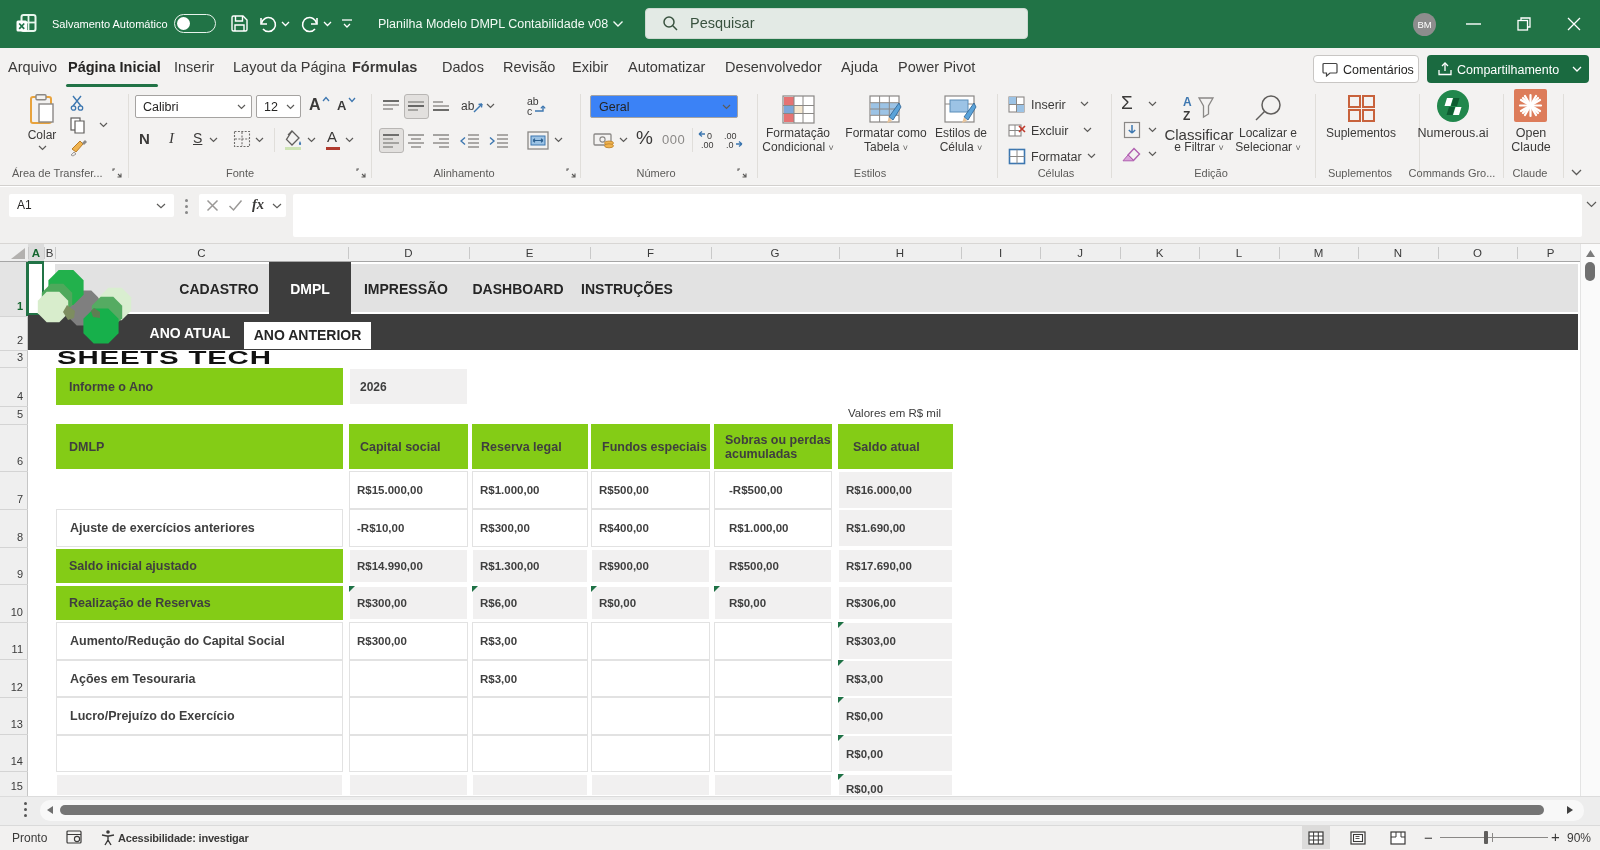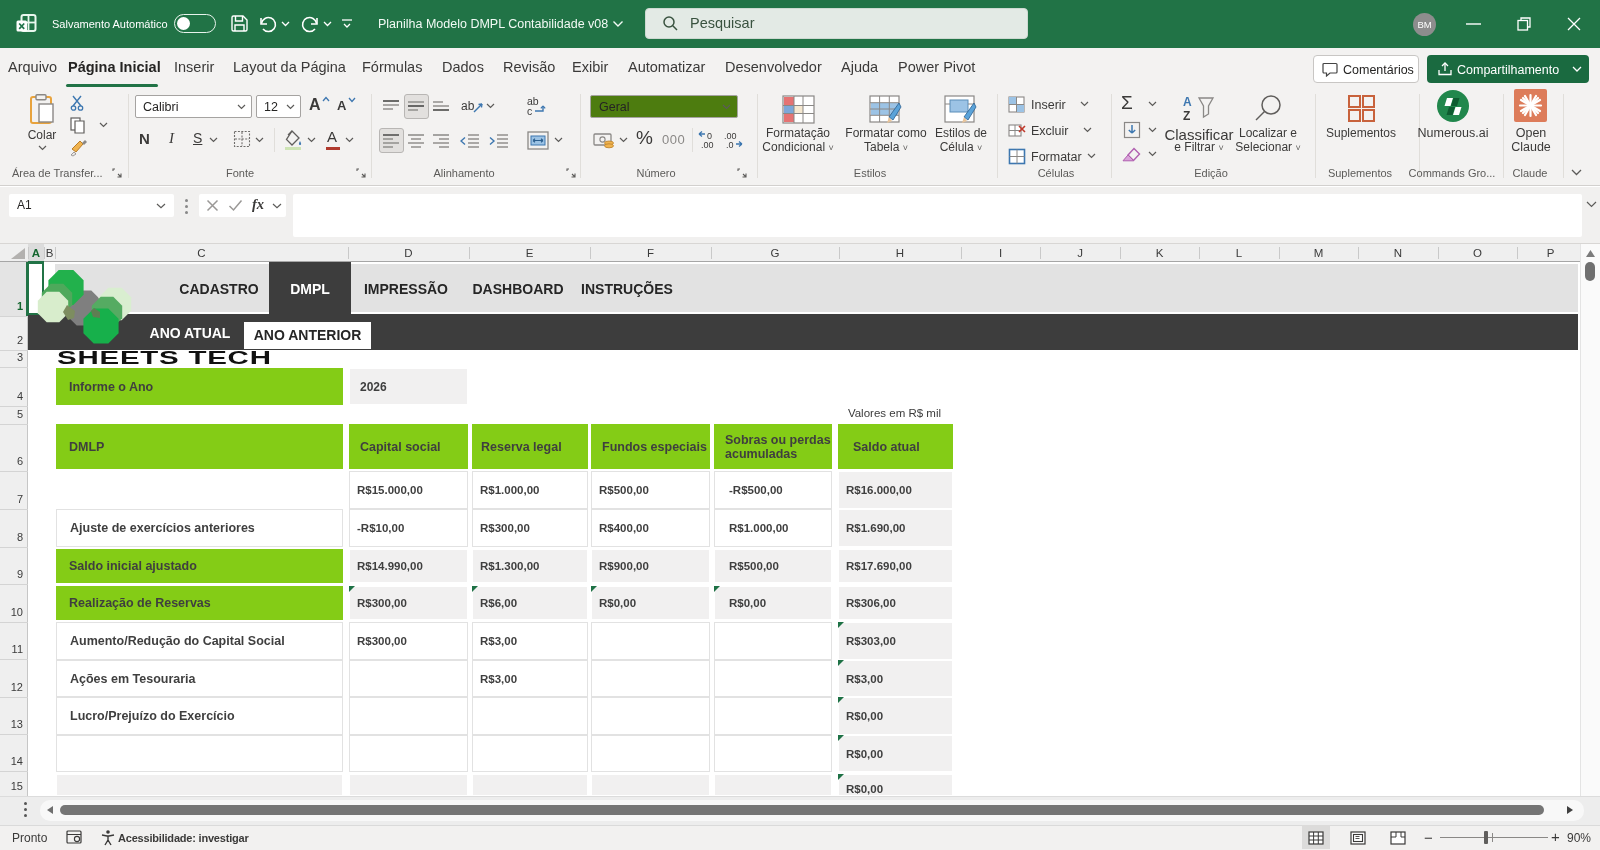--- a/index.html
+++ b/index.html
@@ -74,21 +74,21 @@
 <svg class="abs" style="left:1567px;top:17px;" width="14" height="14" viewBox="0 0 14 14">
   <path d="M1 1 L13 13 M13 1 L1 13" stroke="#fff" stroke-width="1.3"></path>
 </svg>
 
 <div class="abs" style="left:0;top:48px;width:1600px;height:40px;background:#f3f2f1;"></div>
 <div class="abs" style="left:8px;top:48px;width:964px;height:40px;font-size:14.5px;color:#3b3a39;">
   <span style="position:absolute;left:0;top:11px;white-space:nowrap;">Arquivo</span>
   <span style="position:absolute;left:60px;top:11px;font-weight:bold;color:#252423;">Página Inicial</span>
   <span style="position:absolute;left:166px;top:11px;white-space:nowrap;">Inserir</span>
   <span style="position:absolute;left:225px;top:11px;white-space:nowrap;">Layout da Página</span>
-  <span style="position:absolute;left:354px;top:11px;white-space:nowrap;">Fórmulas</span>
+  <span style="position:absolute;left:344px;top:11px;white-space:nowrap;font-weight:bold;">Fórmulas</span>
   <span style="position:absolute;left:434px;top:11px;white-space:nowrap;">Dados</span>
   <span style="position:absolute;left:495px;top:11px;white-space:nowrap;">Revisão</span>
   <span style="position:absolute;left:564px;top:11px;white-space:nowrap;">Exibir</span>
   <span style="position:absolute;left:620px;top:11px;white-space:nowrap;">Automatizar</span>
   <span style="position:absolute;left:717px;top:11px;white-space:nowrap;">Desenvolvedor</span>
   <span style="position:absolute;left:833px;top:11px;white-space:nowrap;">Ajuda</span>
   <span style="position:absolute;left:890px;top:11px;white-space:nowrap;">Power Pivot</span>
 </div>
 <div class="abs" style="left:66px;top:84px;width:92px;height:3px;background:#217346;border-radius:2px;"></div>
 
@@ -288,21 +288,21 @@
 </svg>
 <svg class="abs" style="left:527px;top:131px;" width="22" height="19" viewBox="0 0 22 19">
   <rect x="1" y="1" width="20" height="17" fill="none" stroke="#8a8886" stroke-width="1.3"></rect>
   <rect x="4" y="5" width="14" height="9" fill="#9cc3e5" stroke="#3d77b0" stroke-width="1"></rect>
   <path d="M6 9.5 L16 9.5 M6 9.5 L8 7.8 M6 9.5 L8 11.2 M16 9.5 L14 7.8 M16 9.5 L14 11.2" stroke="#2b5f8f" stroke-width="1.2" fill="none"></path>
 </svg>
 <svg class="abs" style="left:554px;top:137px;" width="9" height="6" viewBox="0 0 9 6">
       <path d="M1 1 L4.5 4.5 L8 1" fill="none" stroke="#5c5b59" stroke-width="1.2"></path>
     </svg>
 
-<div class="abs" style="left:590px;top:95px;width:148px;height:23px;background:#4d7c0f;border:1px solid #a5a3a1;border-radius:2px;box-sizing:border-box;font-size:12.5px;color:#252423;">
+<div class="abs" style="left:590px;top:95px;width:148px;height:23px;background:#3b82f6;border:1px solid #a5a3a1;border-radius:2px;box-sizing:border-box;font-size:12.5px;color:#252423;">
       <span style="position:absolute;left:8px;top:4px;">Geral</span>
   <svg style="position:absolute;right:6px;top:8px;" width="9" height="6" viewBox="0 0 9 6">
         <path d="M1 1 L4.5 4.5 L8 1" fill="none" stroke="#5c5b59" stroke-width="1.2"></path>
       </svg>
     </div>
 <svg class="abs" style="left:593px;top:131px;" width="22" height="19" viewBox="0 0 22 19">
   <rect x="1" y="3" width="17" height="11" rx="1" fill="none" stroke="#8a8886" stroke-width="1.3"></rect>
   <circle cx="9.5" cy="8.5" r="2.6" fill="none" stroke="#8a8886" stroke-width="1.1"></circle>
   <ellipse cx="16" cy="12" rx="4.5" ry="2" fill="#f0b34e" stroke="#b97d28" stroke-width="0.8"></ellipse>
   <ellipse cx="16" cy="14.8" rx="4.5" ry="2" fill="#f0b34e" stroke="#b97d28" stroke-width="0.8"></ellipse>

